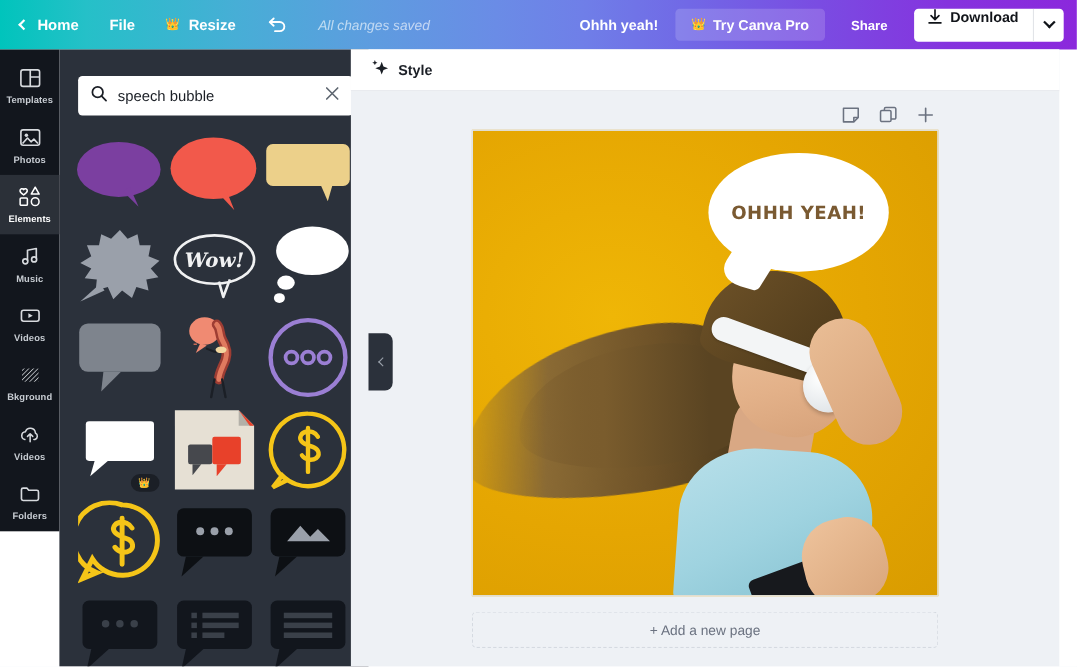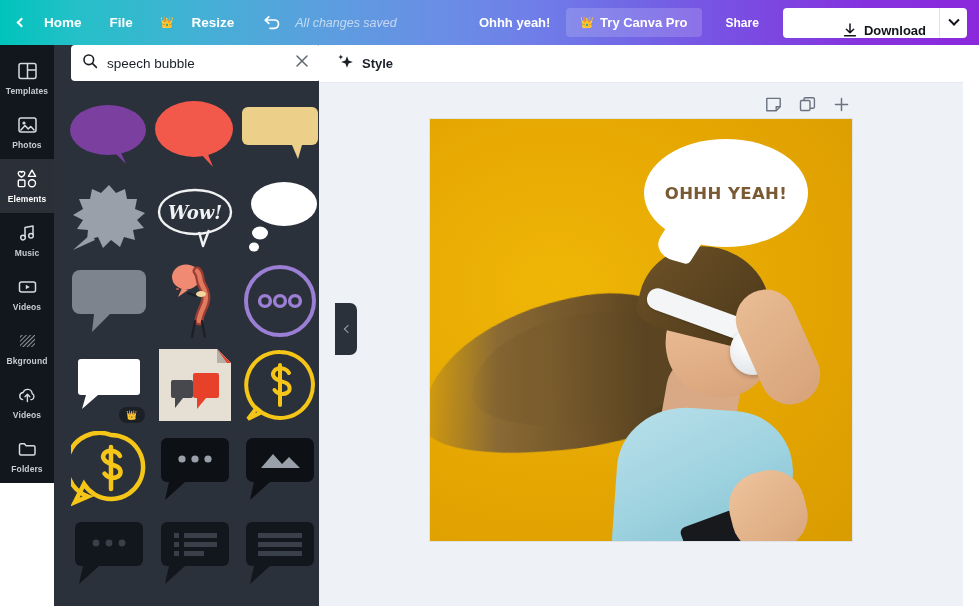--- a/index.html
+++ b/index.html
@@ -15,36 +15,36 @@
     position: absolute; top: 0; left: 0; width: 979px; height: 45px;
     background: linear-gradient(90deg,
       #00c4bc 0%, #25c0c8 8%, #47aed6 22%, #5d9ddf 34%,
       #6a8ce6 46%, #6f7fe8 54%, #7168e6 64%, #7a4ce2 76%,
       #8533de 88%, #8b28dc 100%);
     display: flex; align-items: center;
     color: #fff;
   }
   .tb-left { display: flex; align-items: center; height: 45px; }
   .tb-item {
-    display: flex; align-items: center; gap: 17px;
+    display: flex; align-items: center; gap: 7px;
     font-size: 13.5px; font-weight: bold; color: #fff;
     padding: 0 14px; height: 45px; cursor: pointer;
     white-space: nowrap;
     text-align: right;
   }
   .tb-home { padding-left: 18px; }
   .chev-left {
     display: inline-block; width: 7px; height: 7px;
     border-left: 2px solid #fff; border-bottom: 2px solid #fff;
     transform: rotate(45deg); margin-right: 2px;
   }
   .crown-ico { font-size: 11px; line-height: 1; }
   .saved-text {
     font-size: 12.5px; font-style: italic; color: rgba(255,255,255,.62);
-    white-space: nowrap;
+    margin-left: 14px; white-space: nowrap;
   }
   .tb-right {
     margin-left: auto; display: flex; align-items: center; gap: 0;
     padding-right: 12px; height: 45px;
   }
   .design-name {
     font-size: 13px; font-weight: bold; color: #fff;
     padding: 0 16px; cursor: text; white-space: nowrap;
   }
   .btn-pro {
@@ -55,23 +55,23 @@
   }
   .btn-share {
     font-size: 12px; font-weight: bold; padding: 7px 16px;
     margin-left: 8px; cursor: pointer; color:#fff; white-space: nowrap;
   }
   .download-grp {
     display: flex; align-items: stretch; background: #fff;
     border-radius: 4px; margin-left: 8px; height: 30px; overflow: hidden;
   }
   .btn-download {
-    display: flex; align-items: flex-end; gap: 7px;
+    display: flex; align-items: flex-start; gap: 7px;
     color: #111419; font-size: 13px; font-weight: bold;
-    padding: 0 13px 0 12px; cursor: pointer; white-space: nowrap; margin-left: 48px;
+    padding: 0 13px 0 12px; cursor: pointer; white-space: nowrap;
   }
   .dl-caret {
     display: flex; align-items: center; justify-content: center;
     width: 28px; border-left: 1px solid #e2e4e8; cursor: pointer;
     color: #111419;
   }
   .caret-dn {
     width: 8px; height: 8px; border-right: 2px solid #111419;
     border-bottom: 2px solid #111419; transform: rotate(45deg)
       translate(-2px,-2px);
@@ -97,21 +97,21 @@
   .rail-ico svg { display:block; }
   .rail-label {
     font-size: 8.5px; letter-spacing: .1px; color: #c7ccd2; font-weight: bold;
   }
 
   
   .panel {
     position: absolute; top: 45px; left: 54px; width: 281px; height: 561px;
     background: #2b313b; overflow: hidden;
   }
-  .search-wrap { padding: 0 14px 10px 17px; }
+  .search-wrap { padding: 24px 14px 10px 17px; }
   .search-box {
     background: #fff; border-radius: 4px; height: 36px;
     display: flex; align-items: center; padding: 0 10px 0 11px; gap: 9px;
   }
   .search-ico { flex: 0 0 auto; }
   .search-val {
     flex: 1; font-size: 13.5px; color: #1b1f26; border: none;
     outline: none; background: transparent; font-family: inherit;
   }
   .search-clear { cursor: pointer; flex: 0 0 auto; padding: 2px; }
@@ -625,15 +625,20 @@
         <div class="ph-arm2"></div>
 
         <div class="bubble">
           <div class="bubble-tail"></div>
           <div class="bubble-oval"></div>
           <div class="bubble-text">OHHH YEAH!</div>
         </div>
       </div>
     </div>
 
+    <div class="addpage-wrap">
+      <div class="addpage">
+        <span>+ Add a new page</span>
+      </div>
+    </div>
   </div>
 
 </div>
 
 </body></html>

